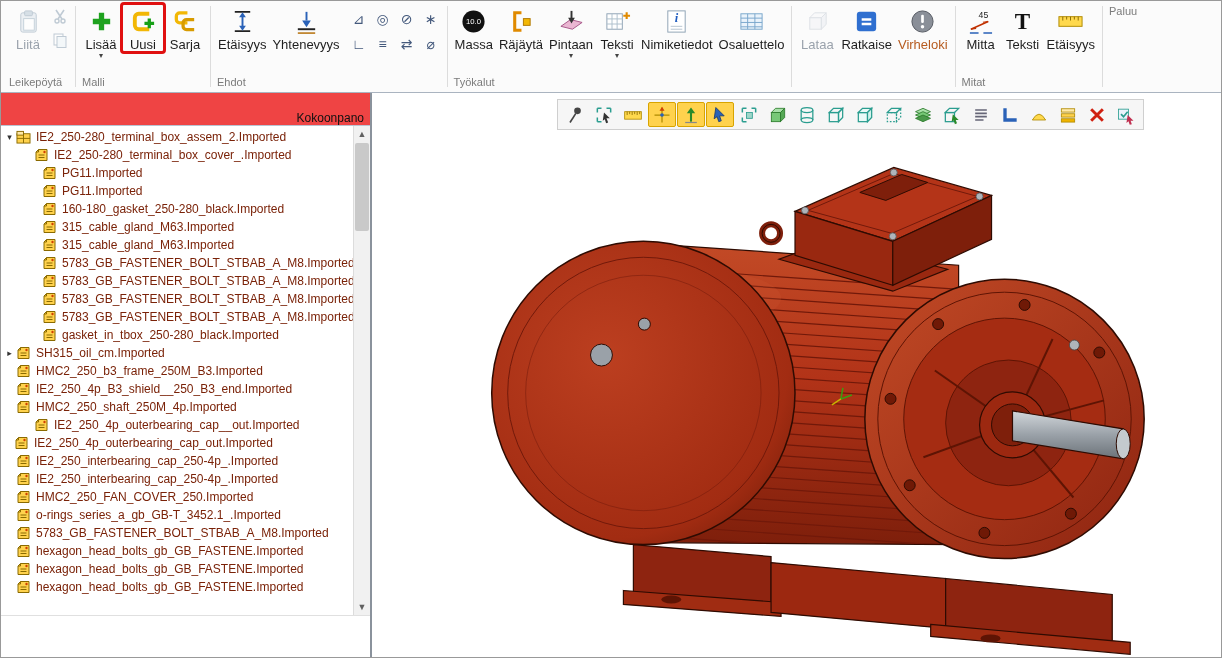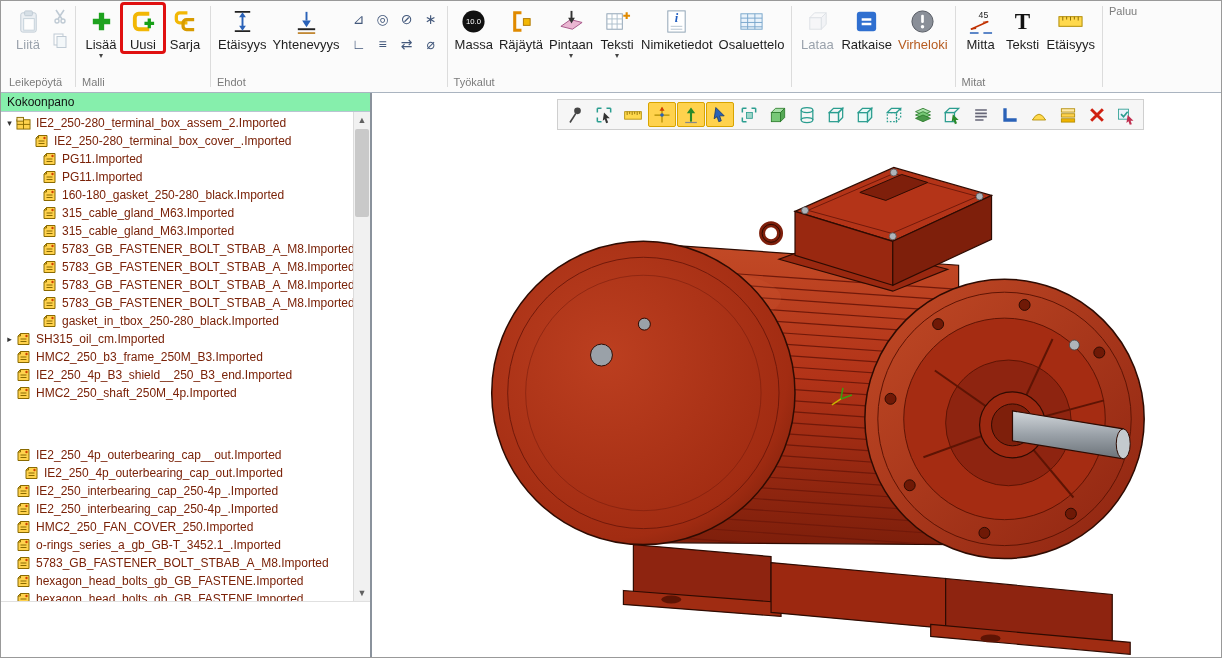--- a/index.html
+++ b/index.html
@@ -24,21 +24,21 @@
   .rsmallcol { display:flex; flex-direction:column; gap:5px; padding-top:4px; }
   .rsbtn { width:22px; height:19px; display:flex; align-items:center; justify-content:center; cursor:pointer; }
   .rsbtn svg { width:16px; height:16px; }
   .rsbtn.disabled { opacity:.55; }
   .cgrid { display:grid; grid-template-columns:repeat(4,24px); grid-auto-rows:25px; margin:2px 0 0 4px; }
   .cgi { display:flex; align-items:center; justify-content:center; color:#44597c; font-size:14px; cursor:pointer; }
 
   
   .main { display:flex; height:566px; }
   .left-panel { width:371px; flex:none; border-right:2px solid #8a929c; display:flex; flex-direction:column; background:#fff; }
-  .panel-header { height:19px; line-height:18px; background:#86efac; border-bottom:1px solid #b9c4d2; font-size:12px; padding:0 6px; color:#111; }
+  .panel-header { height:19px; line-height:18px; background:#ef4444; border-bottom:1px solid #b9c4d2; font-size:12px; padding:16px 6px; color:#111;text-align:right; }
   .tree-wrap { height:490px; position:relative; border-bottom:1px solid #e0e0e0; }
   .tree { position:absolute; top:2px; left:0; right:17px; bottom:0; overflow:hidden; }
   .trow { height:18px; display:flex; align-items:center; white-space:nowrap; cursor:default; }
   .texp { width:13px; font-size:9px; color:#333; text-align:center; flex:none; }
   .ticon { width:17px; height:15px; margin-right:3px; flex:none; display:flex; align-items:center; }
   .ticon svg { width:15px; height:14px; }
   .tlabel { font-size:12px; color:#7a2208; }
   .vscroll { position:absolute; top:0; right:0; bottom:0; width:17px; background:#f1f1f1; border-left:1px solid #dcdcdc; }
   .sb-arrow { height:16px; display:flex; align-items:center; justify-content:center; color:#606060; font-size:9px; cursor:pointer; }
   .sb-arrow.down { position:absolute; bottom:0; left:0; right:0; }
@@ -489,33 +489,33 @@
               <span class="ticon">
                 <svg viewBox="0 0 14 14">
                   <path d="M4 1.5 H12.5 V12.5 H1.5 V4 Z" fill="#ffd24d" stroke="#8a6a00"></path>
                   <path d="M4 1.5 V4 H1.5" fill="none" stroke="#8a6a00"></path>
                   <path d="M4 7 H10 M4 9.5 H10" stroke="#8a6a00"></path>
                   <circle cx="10" cy="4" r="1.2" fill="#d04000"></circle>
                 </svg>
               </span>
               <span class="tlabel">HMC2_250_shaft_250M_4p.Imported</span>
             </div>
-            <div class="trow" style="padding-left: 2px; margin-top: 44px;">
+            <div class="trow" style="padding-left: 20px;">
               <span class="texp"></span>
               <span class="ticon">
                 <svg viewBox="0 0 14 14">
                   <path d="M4 1.5 H12.5 V12.5 H1.5 V4 Z" fill="#ffd24d" stroke="#8a6a00"></path>
                   <path d="M4 1.5 V4 H1.5" fill="none" stroke="#8a6a00"></path>
                   <path d="M4 7 H10 M4 9.5 H10" stroke="#8a6a00"></path>
                   <circle cx="10" cy="4" r="1.2" fill="#d04000"></circle>
                 </svg>
               </span>
               <span class="tlabel">IE2_250_4p_outerbearing_cap__out.Imported</span>
             </div>
-            <div class="trow" style="padding-left: 10px;">
+            <div class="trow" style="padding-left: 0;">
               <span class="texp"></span>
               <span class="ticon">
                 <svg viewBox="0 0 14 14">
                   <path d="M4 1.5 H12.5 V12.5 H1.5 V4 Z" fill="#ffd24d" stroke="#8a6a00"></path>
                   <path d="M4 1.5 V4 H1.5" fill="none" stroke="#8a6a00"></path>
                   <path d="M4 7 H10 M4 9.5 H10" stroke="#8a6a00"></path>
                   <circle cx="10" cy="4" r="1.2" fill="#d04000"></circle>
                 </svg>
               </span>
               <span class="tlabel">IE2_250_4p_outerbearing_cap_out.Imported</span>

